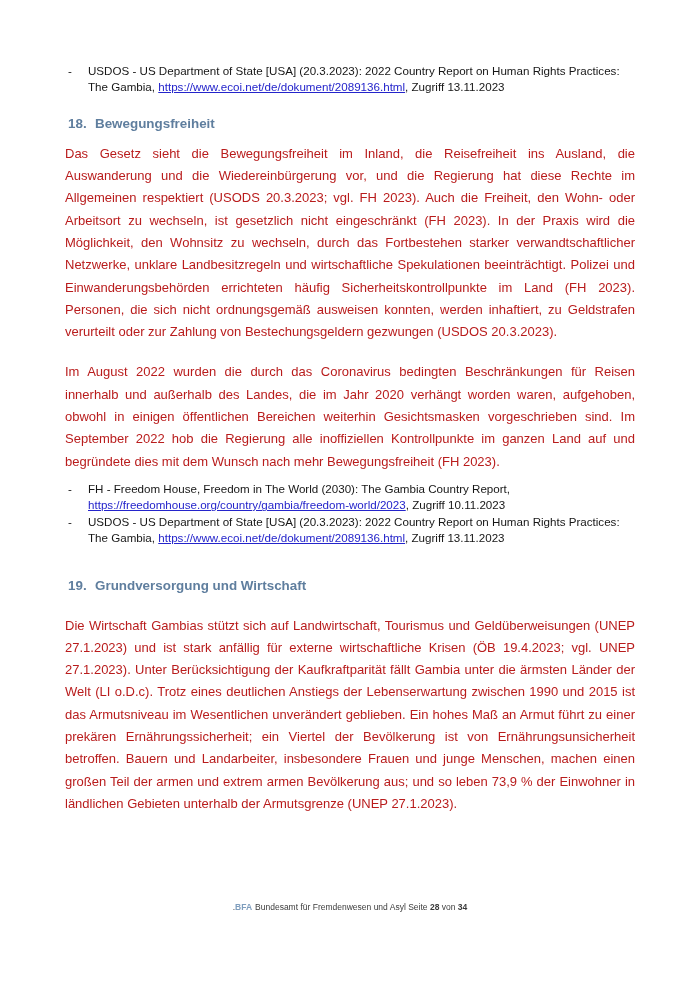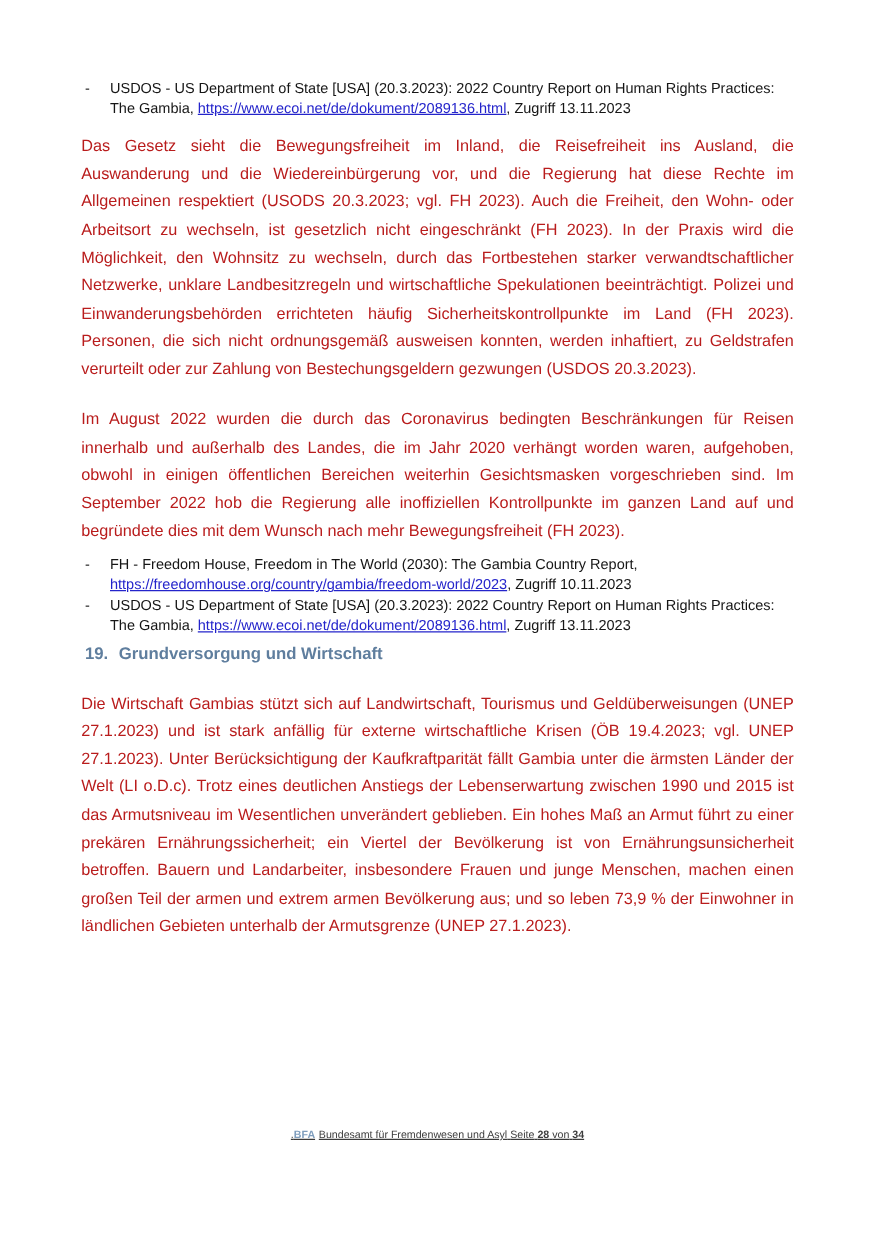--- a/index.html
+++ b/index.html
@@ -19,58 +19,62 @@
   a.break-url { word-break:break-all; }
 
   
   .sec-heading {
     display:flex; align-items:baseline;
     font-size:13.4px; font-weight:bold; color:#5f7e9e;
     padding-left:3px;
   }
   .sec-heading .sec-num { width:27px; flex:0 0 27px; }
   .h18 { margin-top:19px; line-height:18px; }
-  .h19 { margin-top:4px; line-height:18px;align-items:center; }
+  .h19 { margin-top:30px; line-height:18px;align-items:center; }
 
   
   p.body {
     font-size:13px; line-height:22.3px; text-align:justify;
     color:#b91c1c;
   }
   .p1 { margin-top:10px; }
   .p2 { margin-top:18px; }
   .p3 { margin-top:20px; }
 
   .quellen-label {
     margin-top:27px; font-size:11.6px; line-height:16px;
     text-decoration:underline; color:#161616;
   }
   ul.src2 { margin-top:8px; }
 
   
   .footer {
     position:absolute; top:901px; left:0; right:0;
-    text-align:center; font-size:8.5px; line-height:12px; color:#3c3c3c;text-decoration:underline;
+    text-align:center; font-size:8.5px; line-height:12px; color:#3c3c3c;
   }
   .footer .bfa-dot { color:#444; }
   .footer .bfa { color:#7e9dbd; font-weight:bold; margin-right:3px; }
   .footer .pagenum { font-weight:bold; }
 </style>
 </head>
 <body>
 
 <div class="content">
 
   <ul class="src">
     <li>
       <span class="bullet">-</span>
       <span>USDOS - US Department of State [USA] (20.3.2023): 2022 Country Report on Human Rights Practices: The Gambia, </span><a class="link">https://www.ecoi.net/de/dokument/2089136.html</a><span>, Zugriff 13.11.2023</span>
     </li>
   </ul>
 
+  <div class="sec-heading h18">
+    <span class="sec-num">18.</span>
+    <span>Bewegungsfreiheit</span>
+  </div>
 
   <p class="body p1">Das Gesetz sieht die Bewegungsfreiheit im Inland, die Reisefreiheit ins Ausland, die Auswanderung und die Wiedereinbürgerung vor, und die Regierung hat diese Rechte im Allgemeinen respektiert (USODS 20.3.2023; vgl. FH 2023). Auch die Freiheit, den Wohn- oder Arbeitsort zu wechseln, ist gesetzlich nicht eingeschränkt (FH 2023). In der Praxis wird die Möglichkeit, den Wohnsitz zu wechseln, durch das Fortbestehen starker verwandtschaftlicher Netzwerke, unklare Landbesitzregeln und wirtschaftliche Spekulationen beeinträchtigt. Polizei und Einwanderungsbehörden errichteten häufig Sicherheitskontrollpunkte im Land (FH 2023). Personen, die sich nicht ordnungsgemäß ausweisen konnten, werden inhaftiert, zu Geldstrafen verurteilt oder zur Zahlung von Bestechungsgeldern gezwungen (USDOS 20.3.2023).</p>
   <p class="body p2">Im August 2022 wurden die durch das Coronavirus bedingten Beschränkungen für Reisen innerhalb und außerhalb des Landes, die im Jahr 2020 verhängt worden waren, aufgehoben, obwohl in einigen öffentlichen Bereichen weiterhin Gesichtsmasken vorgeschrieben sind. Im September 2022 hob die Regierung alle inoffiziellen Kontrollpunkte im ganzen Land auf und begründete dies mit dem Wunsch nach mehr Bewegungsfreiheit (FH 2023).</p>
 
 
   <ul class="src src2">
     <li>
       <span class="bullet">-</span>
       <span>FH - Freedom House, Freedom in The World (2030): The Gambia Country Report, </span><a class="link">https://freedomhouse.org/country/gambia/freedom-world/2023</a><span>, Zugriff 10.11.2023</span>
     </li>

